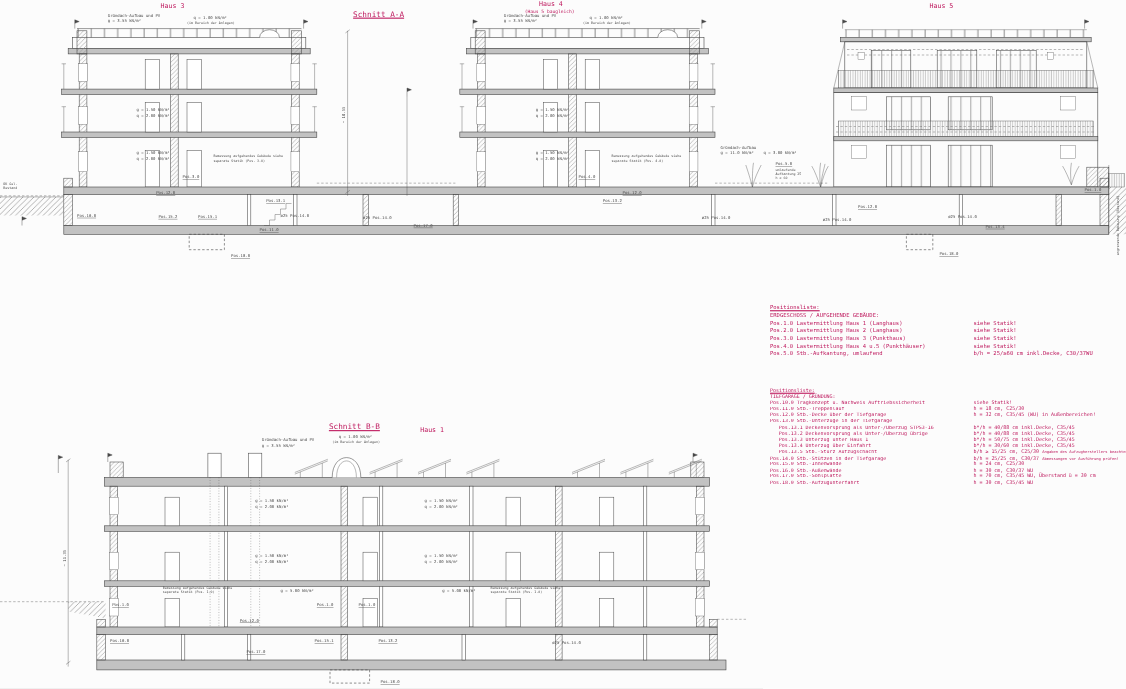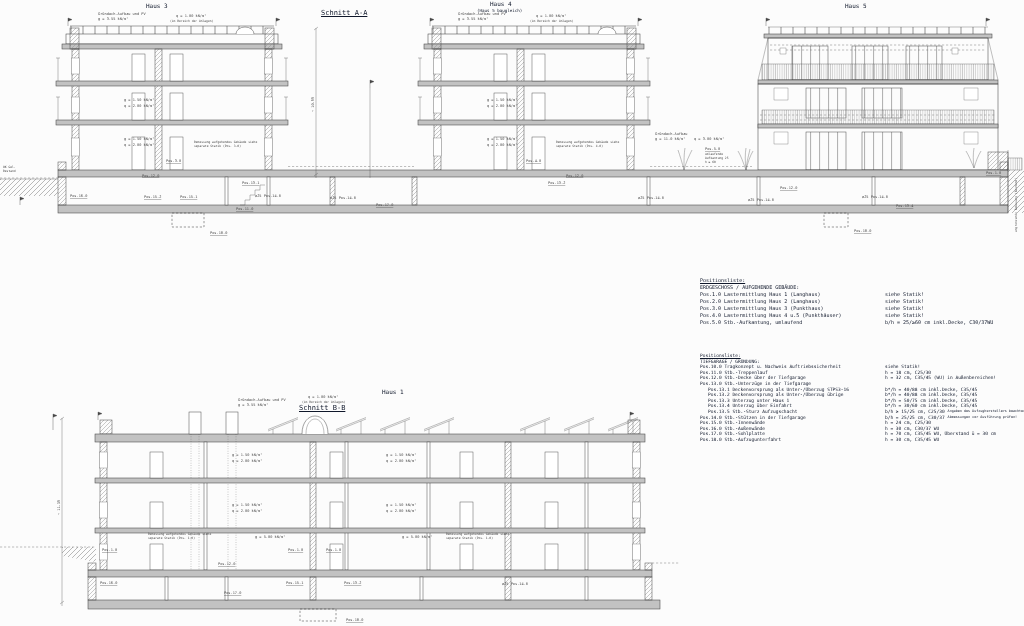--- a/index.html
+++ b/index.html
@@ -1,17 +1,17 @@
 <!DOCTYPE html>
 <html><head>
 <meta charset="utf-8">
 <style>
   html,body{margin:0;padding:0;background:#e8e8e8;}
   #sheet{position:relative;width:1024px;height:626px;background:#fcfcfc;overflow:hidden;
-         font-family:"DejaVu Sans Mono",monospace;color:#0f172a;}
+         font-family:"DejaVu Sans Mono",monospace;color:#be185d;}
   #plan-svg{position:absolute;left:0;top:0;}
   svg text{font-family:"DejaVu Sans Mono",monospace;fill:#4a4a4a;}
   svg text.u{text-decoration:underline;}
   .slab{fill:#c2c2c2;stroke:#474747;stroke-width:.55;}
   .wall{fill:url(#hatch);stroke:#474747;stroke-width:.5;}
   .col{fill:#fff;stroke:#474747;stroke-width:.5;}
   .outline{fill:none;stroke:#474747;stroke-width:.55;}
   .whitebox{fill:#fff;stroke:#474747;stroke-width:.5;}
   .thin{fill:none;stroke:#474747;stroke-width:.35;}
   .ln{fill:none;stroke:#474747;stroke-width:.5;}
@@ -23,21 +23,21 @@
   .ground{fill:url(#ground);stroke:none;}
   .railband{fill:url(#railhatch);stroke:#474747;stroke-width:.35;}
   .winunit{fill:url(#mullions);stroke:#474747;stroke-width:.5;}
 
   .dtitle{position:absolute;white-space:nowrap;}
   #title-aa{left:321px;top:9px;font-size:7px;text-decoration:underline;}
   #label-haus3{left:146px;top:2px;font-size:6px;}
   #label-haus4{left:490px;top:0;font-size:6px;}
   #haus4-sub{left:477px;top:8px;font-size:4.2px;}
   #label-haus5{left:845px;top:2px;font-size:6px;}
-  #title-bb{left:299px;top:384px;font-size:7px;text-decoration:underline;margin-top:20px;}
+  #title-bb{left:299px;top:384px;font-size:7px;text-decoration:underline;}
   #label-haus1{left:382px;top:388px;font-size:6px;}
 
   .poslist{position:absolute;width:320px;}
   #pl1{left:700px;top:277px;font-size:5px;line-height:7px;}
   #pl2{left:700px;top:353px;font-size:4.5px;line-height:5.6px;}
   .pl-title{text-decoration:underline;}
   .pl-row{display:flex;white-space:pre;}
   .pl-left{flex:none;width:185px;overflow:hidden;}
   .pl-row.indent .pl-left{padding-left:8px;width:177px;}
   .pl-val{flex:none;}

